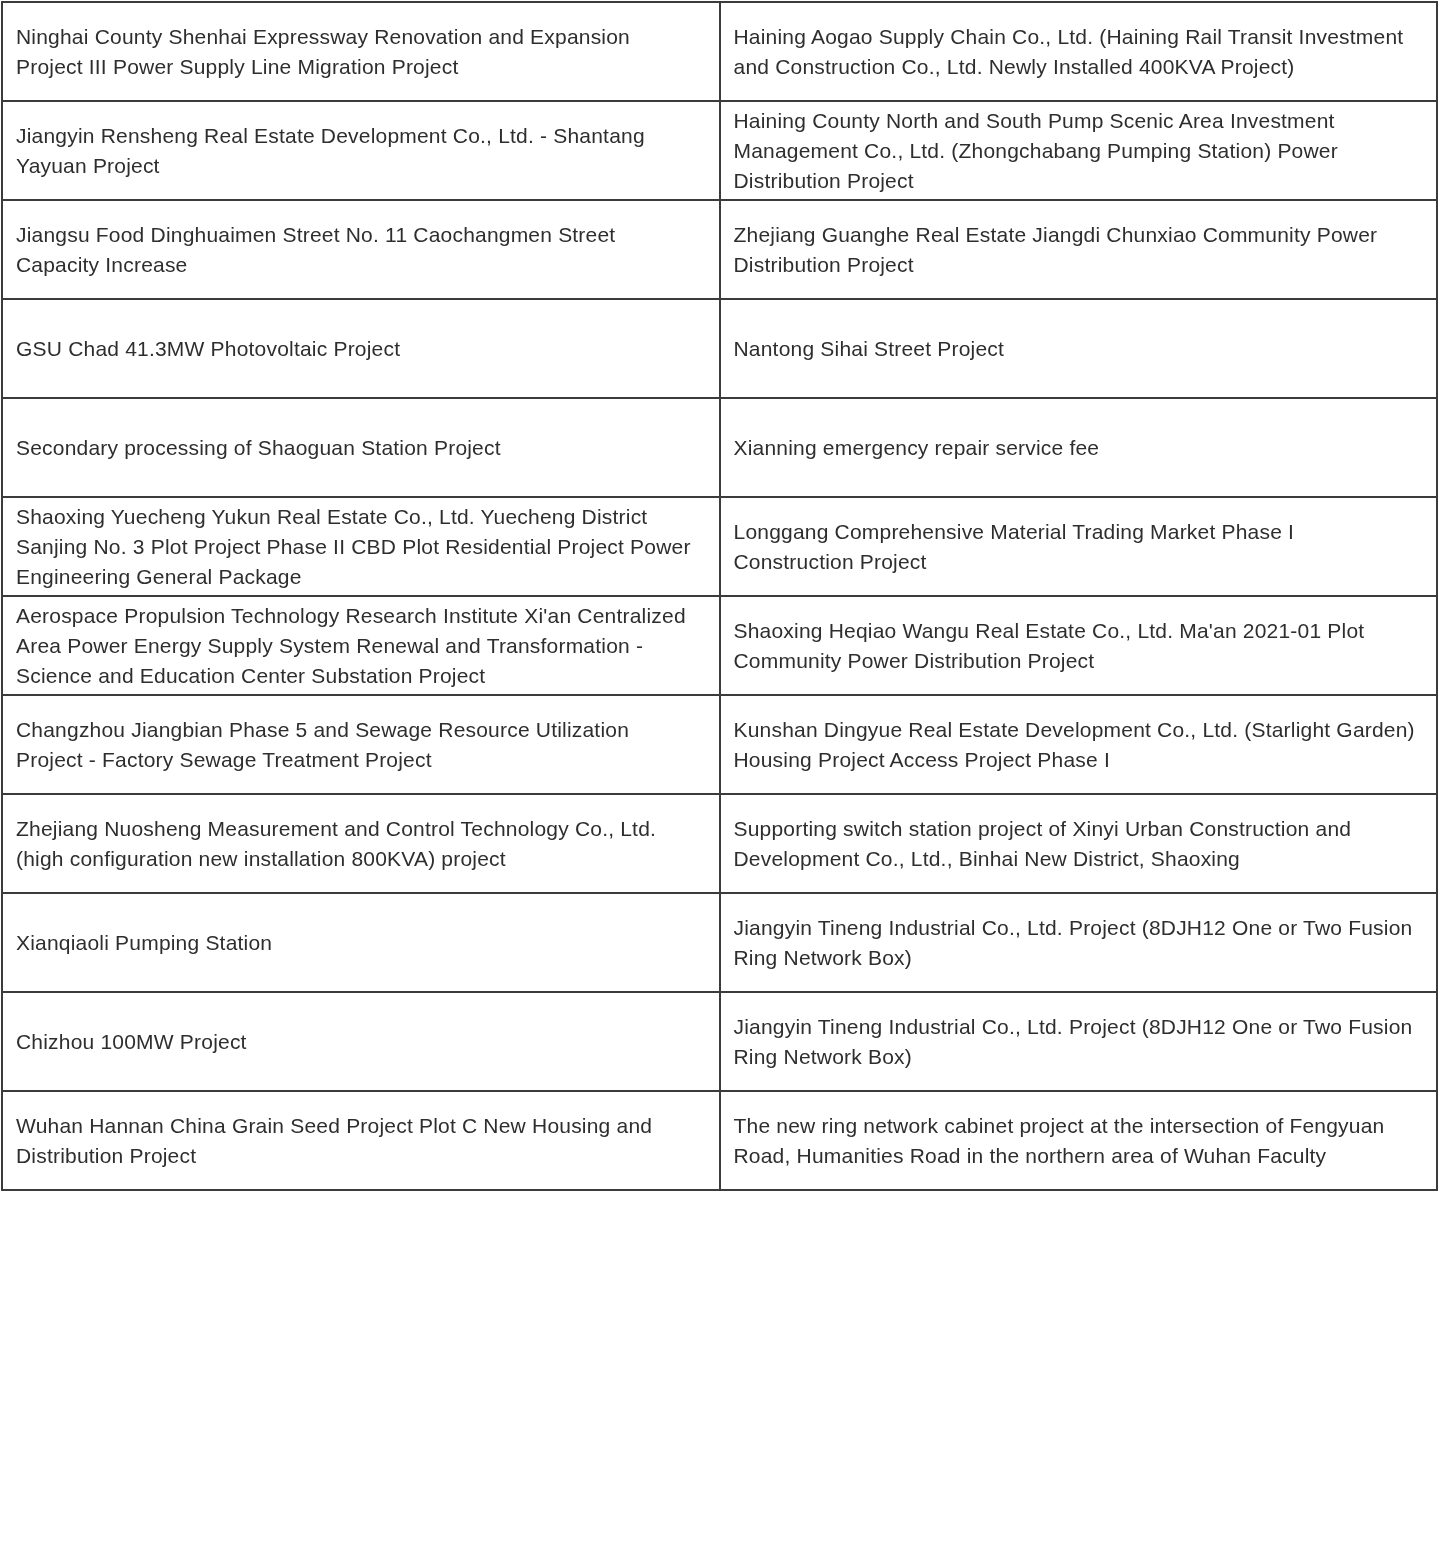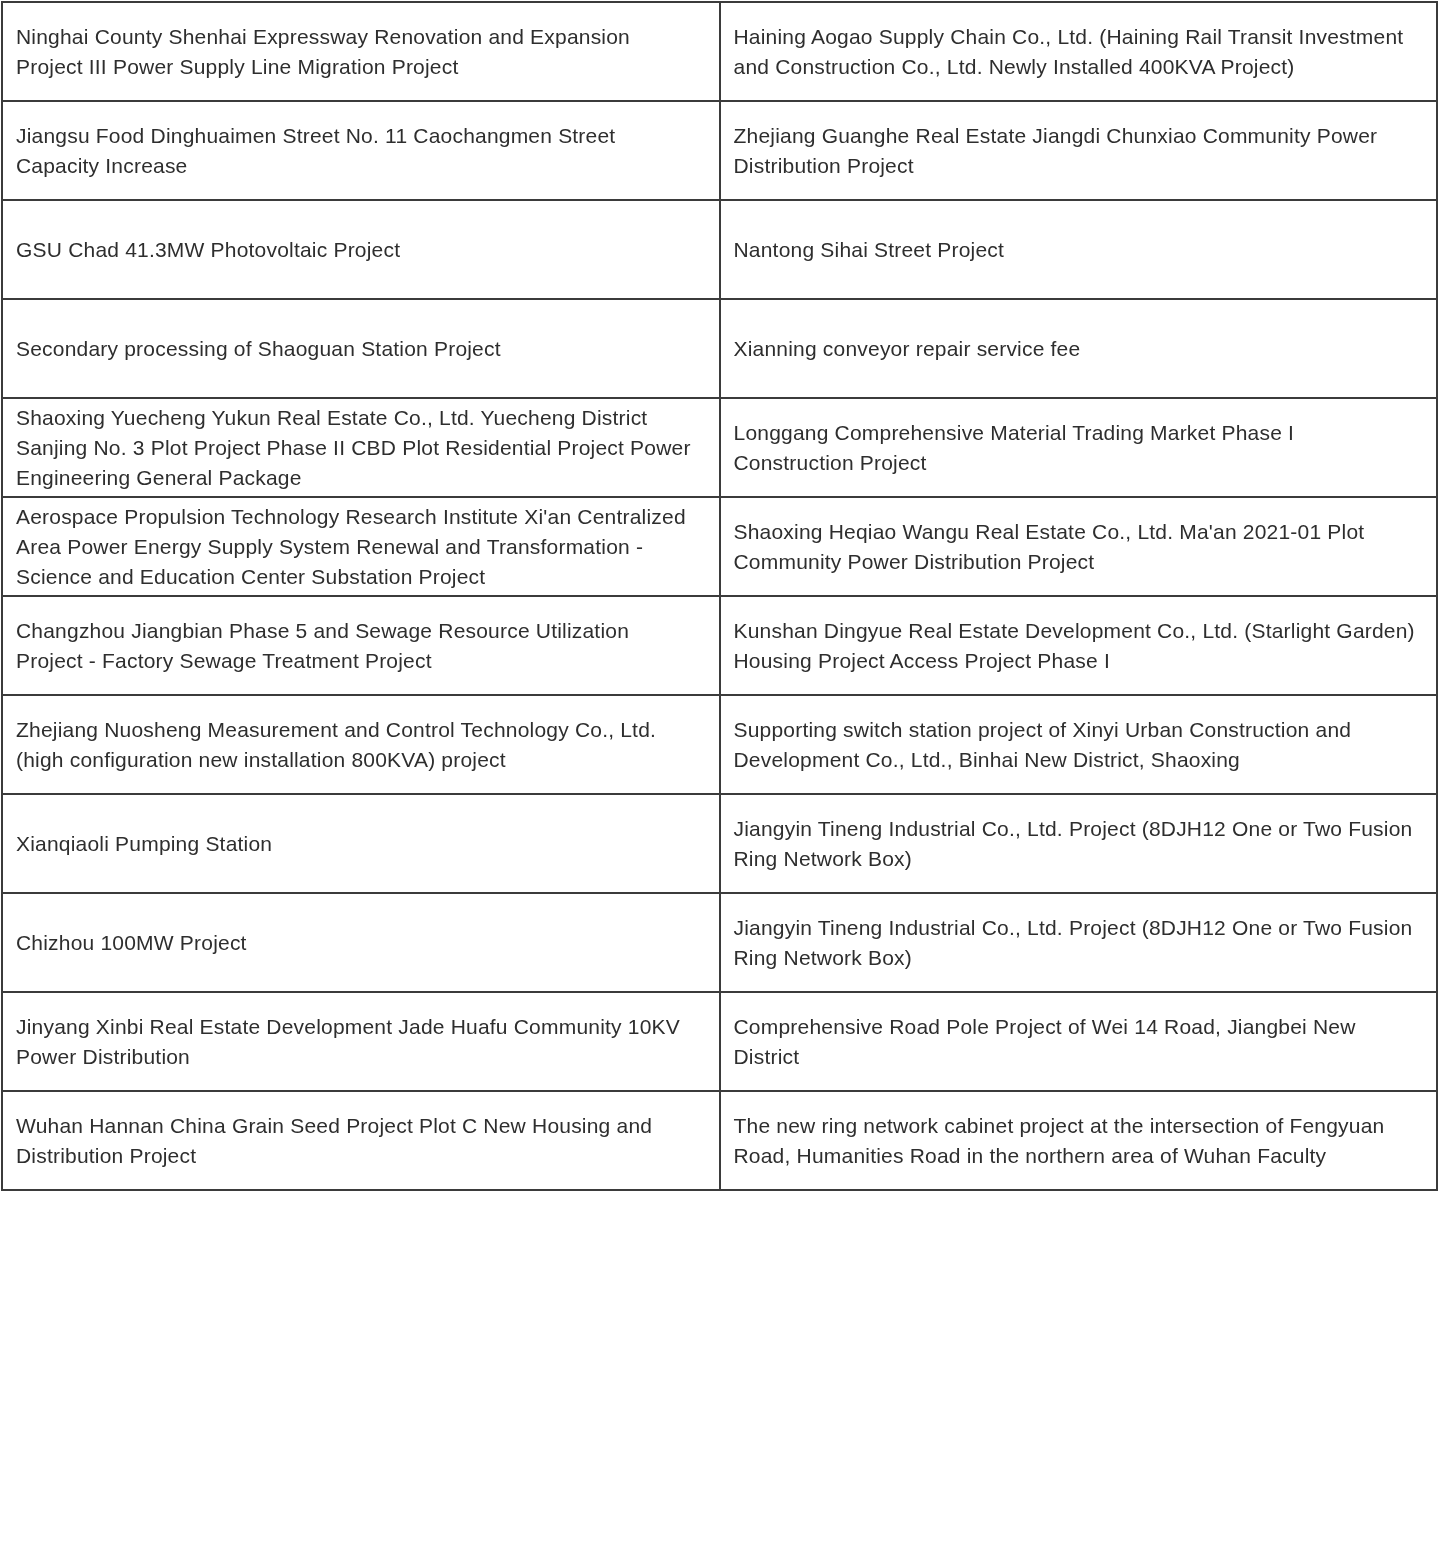--- a/index.html
+++ b/index.html
@@ -35,30 +35,34 @@
 </head>
 <body>
 
 <table class="projects">
   <tbody>
     <tr>
       <td>Ninghai County Shenhai Expressway Renovation and Expansion Project III Power Supply Line Migration Project</td>
       <td>Haining Aogao Supply Chain Co., Ltd. (Haining Rail Transit Investment and Construction Co., Ltd. Newly Installed 400KVA Project)</td>
     </tr>
     <tr>
+      <td>Jiangyin Rensheng Real Estate Development Co., Ltd. - Shantang Yayuan Project</td>
+      <td>Haining County North and South Pump Scenic Area Investment Management Co., Ltd. (Zhongchabang Pumping Station) Power Distribution Project</td>
+    </tr>
+    <tr>
       <td>Jiangsu Food Dinghuaimen Street No. 11 Caochangmen Street Capacity Increase</td>
       <td>Zhejiang Guanghe Real Estate Jiangdi Chunxiao Community Power Distribution Project</td>
     </tr>
     <tr>
       <td>GSU Chad 41.3MW Photovoltaic Project</td>
       <td>Nantong Sihai Street Project</td>
     </tr>
     <tr>
       <td>Secondary processing of Shaoguan Station Project</td>
-      <td>Xianning conveyor repair service fee</td>
+      <td>Xianning emergency repair service fee</td>
     </tr>
     <tr>
       <td>Shaoxing Yuecheng Yukun Real Estate Co., Ltd. Yuecheng District Sanjing No. 3 Plot Project Phase II CBD Plot Residential Project Power Engineering General Package</td>
       <td>Longgang Comprehensive Material Trading Market Phase I Construction Project</td>
     </tr>
     <tr>
       <td>Aerospace Propulsion Technology Research Institute Xi'an Centralized Area Power Energy Supply System Renewal and Transformation - Science and Education Center Substation Project</td>
       <td>Shaoxing Heqiao Wangu Real Estate Co., Ltd. Ma'an 2021-01 Plot Community Power Distribution Project</td>
     </tr>
     <tr>
@@ -71,21 +75,17 @@
     </tr>
     <tr>
       <td>Xianqiaoli Pumping Station</td>
       <td>Jiangyin Tineng Industrial Co., Ltd. Project (8DJH12 One or Two Fusion Ring Network Box)</td>
     </tr>
     <tr>
       <td>Chizhou 100MW Project</td>
       <td>Jiangyin Tineng Industrial Co., Ltd. Project (8DJH12 One or Two Fusion Ring Network Box)</td>
     </tr>
     <tr>
-      <td>Jinyang Xinbi Real Estate Development Jade Huafu Community 10KV Power Distribution</td>
-      <td>Comprehensive Road Pole Project of Wei 14 Road, Jiangbei New District</td>
-    </tr>
-    <tr>
       <td>Wuhan Hannan China Grain Seed Project Plot C New Housing and Distribution Project</td>
       <td>The new ring network cabinet project at the intersection of Fengyuan Road, Humanities Road in the northern area of Wuhan Faculty</td>
     </tr>
   </tbody>
 </table>
 
 </body></html>

